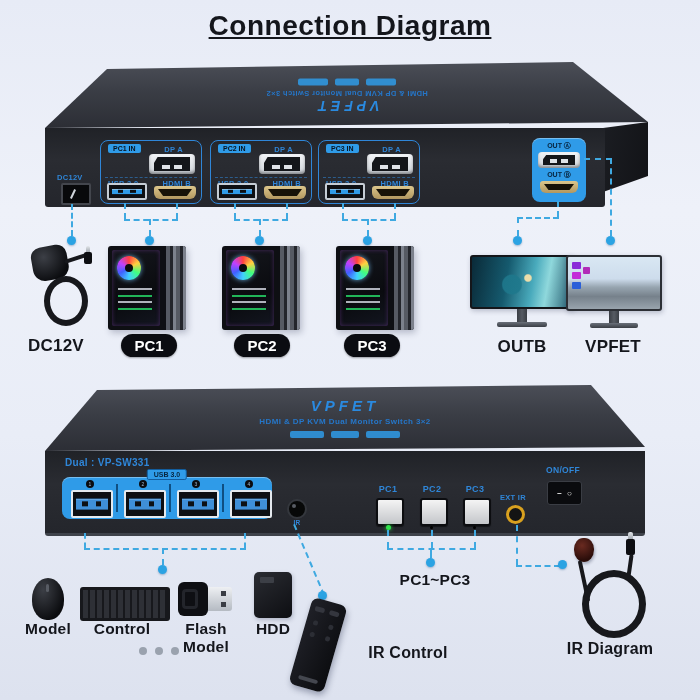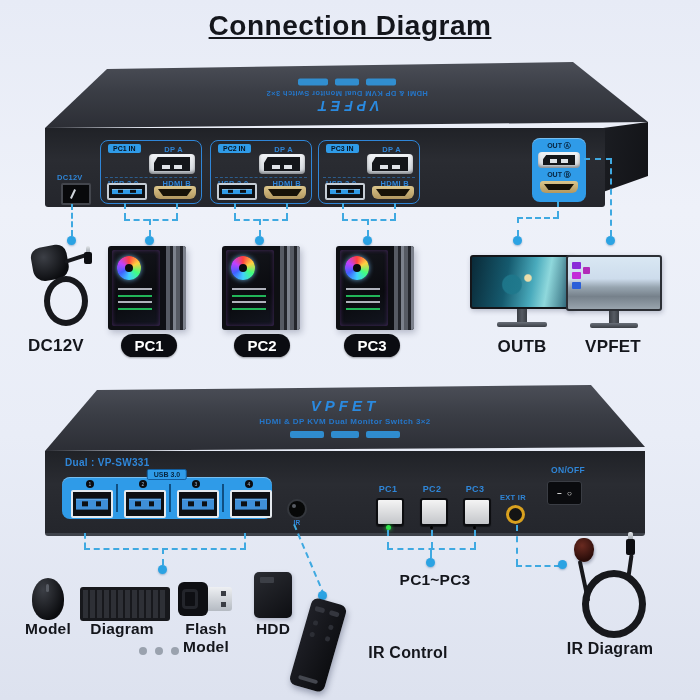--- a/index.html
+++ b/index.html
@@ -346,21 +346,21 @@
       <div class="abs fbtn" style="left:331px;top:47px;width:24px;height:24px;"></div>
       <div class="abs fbtn" style="left:375px;top:47px;width:24px;height:24px;"></div>
       <div class="abs fbtn" style="left:418px;top:47px;width:24px;height:24px;"></div>
       <div class="abs" style="left:341px;top:74px;width:5px;height:5px;border-radius:50%;background:#2ee24a;box-shadow:0 0 4px #2ee24a;"></div>
       <div class="abs" style="left:385px;top:75px;width:3px;height:3px;border-radius:50%;background:#000;"></div>
       <div class="abs" style="left:428px;top:75px;width:3px;height:3px;border-radius:50%;background:#000;"></div>
 
       <div class="abs pbl" style="left:448px;top:42px;width:40px;text-align:center;font-size:7.5px;">EXT IR</div>
       <div class="abs" style="left:461px;top:54px;width:13px;height:13px;border-radius:50%;background:#141414;border:3px solid #d9a11f;"></div>
 
-      <div class="abs pbl" style="left:496px;top:14px;width:44px;text-align:right;font-size:8.5px;">ON/OFF</div>
+      <div class="abs pbl" style="left:496px;top:14px;width:44px;text-align:center;font-size:8.5px;">ON/OFF</div>
       <div class="abs rocker" style="left:502px;top:30px;width:33px;height:22px;">
         <span>−</span>
         <span>○</span>
       </div>
     </div>
   </div>
 
   <div class="abs dv" style="left:84px;top:533px;height:15px;"></div>
   <div class="abs dv" style="left:244px;top:533px;height:15px;"></div>
   <div class="abs dh" style="left:84px;top:548px;width:162px;"></div>
@@ -394,21 +394,21 @@
     <div class="abs flashconn" style="left:30px;top:7px;width:24px;height:24px;">
       <div class="chole" style="left:13px;top:4px;"></div>
         <div class="chole" style="left:13px;top:15px;"></div>
     </div>
   </div>
   <div class="abs hdd" style="left:254px;top:572px;width:38px;height:46px;">
     <div class="abs" style="left:6px;top:5px;width:14px;height:6px;border-radius:1px;background:#3c3f46;"></div>
   </div>
 
   <div class="abs biglabel" style="left:12px;top:620px;width:72px;font-size:15.5px;">Model</div>
-  <div class="abs biglabel" style="left:76px;top:620px;width:92px;font-size:15.5px;">Diagram</div>
+  <div class="abs biglabel" style="left:76px;top:620px;width:92px;font-size:15.5px;">Control</div>
   <div class="abs biglabel" style="left:164px;top:620px;width:84px;font-size:15.5px;">Flash Model</div>
   <div class="abs biglabel" style="left:250px;top:620px;width:46px;font-size:15.5px;">HDD</div>
 
   <div class="abs gdot" style="left:139px;top:647px;"></div>
   <div class="abs gdot" style="left:155px;top:647px;"></div>
   <div class="abs gdot" style="left:171px;top:647px;"></div>
 
   <div class="abs remote" style="left:300px;top:600px;width:36px;height:90px;transform:rotate(16deg);">
     <div class="rbtn" style="left:5px;top:8px;width:10px;height:5px;"></div>
     <div class="rbtn" style="left:20px;top:8px;width:10px;height:5px;"></div>

